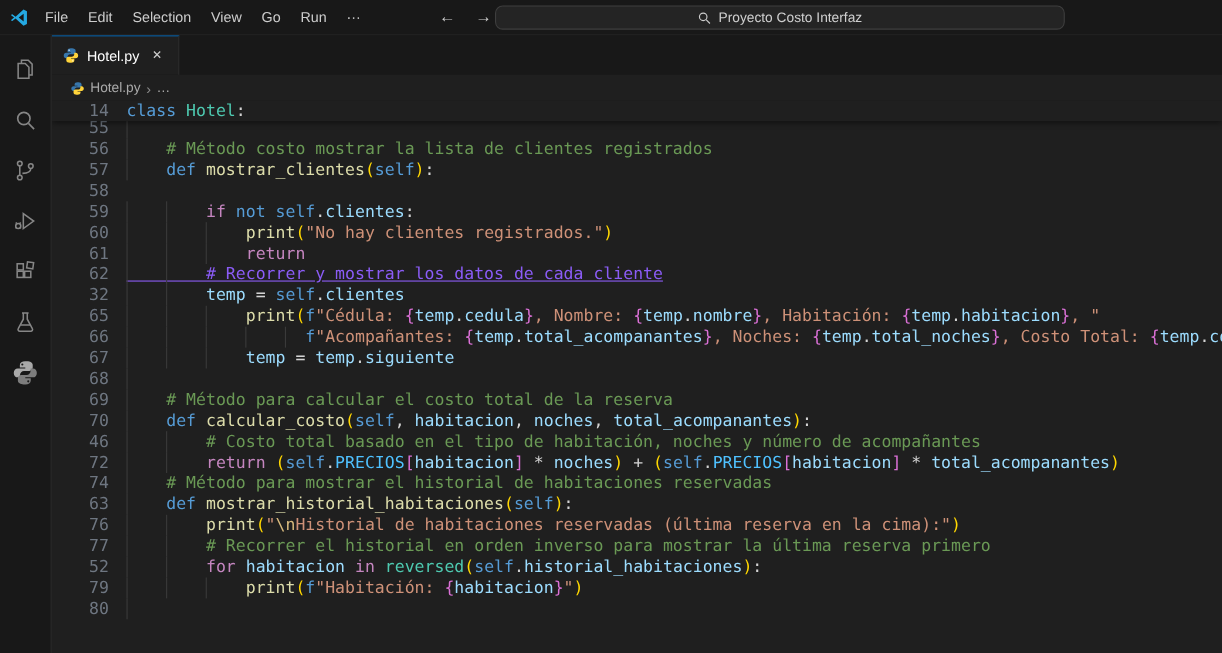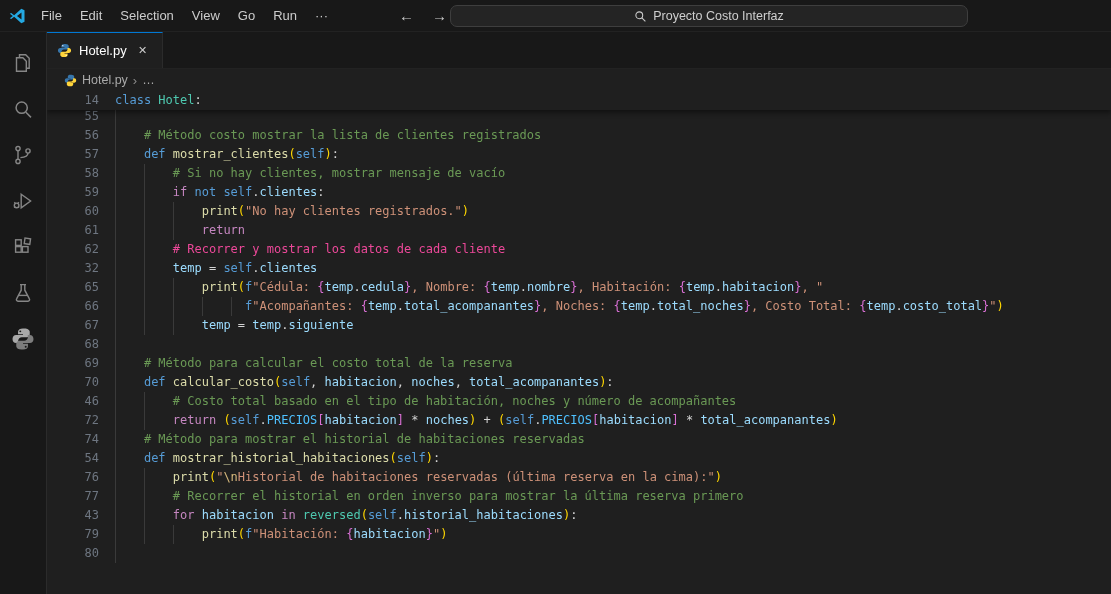--- a/index.html
+++ b/index.html
@@ -37,21 +37,21 @@
 
   
   .breadcrumbs { position:absolute; top:69px; left:47px; right:0; height:22px; background:#1f1f1f;
     display:flex; align-items:center; padding-left:17px; gap:5px; color:#a9a9a9; font-size:12.5px; }
   .crumb-sep { font-size:13px; color:#8a8a8a; }
 
   
   .editor { position:absolute; top:91px; left:47px; right:0; bottom:0; background:#1f1f1f; overflow:hidden; }
   .code-lines { position:absolute; top:16px; left:0; right:0; }
   .code-line, .sticky-line { display:flex; height:19px;
-    font-family:"DejaVu Sans Mono", monospace; font-size:12px; line-height:19px; }
+    font-family:"DejaVu Sans Mono", monospace; font-size:15px; line-height:19px; }
   .ln { flex:0 0 52px; text-align:right; color:#6e7681; }
   .lt { margin-left:16px; position:relative; white-space:pre; color:#cccccc; }
   .guide { position:absolute; top:0; bottom:0; width:1px; background:#3a3a3a; }
   .sticky { position:absolute; top:0; left:0; right:0; height:19px; background:#1f1f1f; z-index:3;
     box-shadow:0 3px 5px rgba(0,0,0,.45); }
 </style>
 </head>
 <body>
 
 <div class="window">
@@ -188,37 +188,36 @@
         <div class="code-line">
           <span class="ln">56</span>
           <span class="lt"><i class="guide" style="left: 0ch;"></i><span style="color: rgb(106, 153, 85);">    # Método costo mostrar la lista de clientes registrados</span></span>
         </div>
         <div class="code-line">
           <span class="ln">57</span>
           <span class="lt"><i class="guide" style="left: 0ch;"></i><span style="color: rgb(212, 212, 212);">    </span><span style="color: rgb(86, 156, 214);">def </span><span style="color: rgb(220, 220, 170);">mostrar_clientes</span><span style="color: rgb(255, 215, 0);">(</span><span style="color: rgb(86, 156, 214);">self</span><span style="color: rgb(255, 215, 0);">)</span><span style="color: rgb(212, 212, 212);">:</span></span>
         </div>
         <div class="code-line">
           <span class="ln">58</span>
-          <span class="lt"><i class="guide" style="left: 0ch;"></i><i class="guide" style="left: 4ch;"></i><span style="color: rgb(106, 153, 85);">        # Si no hay clientes, mostrar mensaje de vacío</span></span>
         </div>
         <div class="code-line">
           <span class="ln">59</span>
           <span class="lt"><i class="guide" style="left: 0ch;"></i><i class="guide" style="left: 4ch;"></i><span style="color: rgb(212, 212, 212);">        </span><span style="color: rgb(197, 134, 192);">if </span><span style="color: rgb(86, 156, 214);">not </span><span style="color: rgb(86, 156, 214);">self</span><span style="color: rgb(212, 212, 212);">.</span><span style="color: rgb(156, 220, 254);">clientes</span><span style="color: rgb(212, 212, 212);">:</span></span>
         </div>
         <div class="code-line">
           <span class="ln">60</span>
           <span class="lt"><i class="guide" style="left: 0ch;"></i><i class="guide" style="left: 4ch;"></i><i class="guide" style="left: 8ch;"></i><span style="color: rgb(212, 212, 212);">            </span><span style="color: rgb(220, 220, 170);">print</span><span style="color: rgb(255, 215, 0);">(</span><span style="color: rgb(206, 145, 120);">"No hay clientes registrados."</span><span style="color: rgb(255, 215, 0);">)</span></span>
         </div>
         <div class="code-line">
           <span class="ln">61</span>
           <span class="lt"><i class="guide" style="left: 0ch;"></i><i class="guide" style="left: 4ch;"></i><i class="guide" style="left: 8ch;"></i><span style="color: rgb(212, 212, 212);">            </span><span style="color: rgb(197, 134, 192);">return</span></span>
         </div>
         <div class="code-line">
           <span class="ln">62</span>
-          <span class="lt"><i class="guide" style="left: 0ch;"></i><i class="guide" style="left: 4ch;"></i><span style="color: #ec4899;">        # Recorrer y mostrar los datos de cada cliente</span></span>
+          <span class="lt"><i class="guide" style="left: 0ch;"></i><i class="guide" style="left: 4ch;"></i><span style="color: #8b5cf6; text-decoration: underline;">        # Recorrer y mostrar los datos de cada cliente</span></span>
         </div>
         <div class="code-line">
           <span class="ln">32</span>
           <span class="lt"><i class="guide" style="left: 0ch;"></i><i class="guide" style="left: 4ch;"></i><span style="color: rgb(212, 212, 212);">        </span><span style="color: rgb(156, 220, 254);">temp</span><span style="color: rgb(212, 212, 212);"> = </span><span style="color: rgb(86, 156, 214);">self</span><span style="color: rgb(212, 212, 212);">.</span><span style="color: rgb(156, 220, 254);">clientes</span></span>
         </div>
         <div class="code-line">
           <span class="ln">65</span>
           <span class="lt"><i class="guide" style="left: 0ch;"></i><i class="guide" style="left: 4ch;"></i><i class="guide" style="left: 8ch;"></i><span style="color: rgb(212, 212, 212);">            </span><span style="color: rgb(220, 220, 170);">print</span><span style="color: rgb(255, 215, 0);">(</span><span style="color: rgb(86, 156, 214);">f</span><span style="color: rgb(206, 145, 120);">"Cédula: </span><span style="color: rgb(218, 112, 214);">{</span><span style="color: rgb(156, 220, 254);">temp</span><span style="color: rgb(212, 212, 212);">.</span><span style="color: rgb(156, 220, 254);">cedula</span><span style="color: rgb(218, 112, 214);">}</span><span style="color: rgb(206, 145, 120);">, Nombre: </span><span style="color: rgb(218, 112, 214);">{</span><span style="color: rgb(156, 220, 254);">temp</span><span style="color: rgb(212, 212, 212);">.</span><span style="color: rgb(156, 220, 254);">nombre</span><span style="color: rgb(218, 112, 214);">}</span><span style="color: rgb(206, 145, 120);">, Habitación: </span><span style="color: rgb(218, 112, 214);">{</span><span style="color: rgb(156, 220, 254);">temp</span><span style="color: rgb(212, 212, 212);">.</span><span style="color: rgb(156, 220, 254);">habitacion</span><span style="color: rgb(218, 112, 214);">}</span><span style="color: rgb(206, 145, 120);">, "</span></span>
         </div>
         <div class="code-line">
@@ -247,33 +246,33 @@
         </div>
         <div class="code-line">
           <span class="ln">72</span>
           <span class="lt"><i class="guide" style="left: 0ch;"></i><i class="guide" style="left: 4ch;"></i><span style="color: rgb(212, 212, 212);">        </span><span style="color: rgb(197, 134, 192);">return </span><span style="color: rgb(255, 215, 0);">(</span><span style="color: rgb(86, 156, 214);">self</span><span style="color: rgb(212, 212, 212);">.</span><span style="color: rgb(79, 193, 255);">PRECIOS</span><span style="color: rgb(218, 112, 214);">[</span><span style="color: rgb(156, 220, 254);">habitacion</span><span style="color: rgb(218, 112, 214);">]</span><span style="color: rgb(212, 212, 212);"> * </span><span style="color: rgb(156, 220, 254);">noches</span><span style="color: rgb(255, 215, 0);">)</span><span style="color: rgb(212, 212, 212);"> + </span><span style="color: rgb(255, 215, 0);">(</span><span style="color: rgb(86, 156, 214);">self</span><span style="color: rgb(212, 212, 212);">.</span><span style="color: rgb(79, 193, 255);">PRECIOS</span><span style="color: rgb(218, 112, 214);">[</span><span style="color: rgb(156, 220, 254);">habitacion</span><span style="color: rgb(218, 112, 214);">]</span><span style="color: rgb(212, 212, 212);"> * </span><span style="color: rgb(156, 220, 254);">total_acompanantes</span><span style="color: rgb(255, 215, 0);">)</span></span>
         </div>
         <div class="code-line">
           <span class="ln">74</span>
           <span class="lt"><i class="guide" style="left: 0ch;"></i><span style="color: rgb(106, 153, 85);">    # Método para mostrar el historial de habitaciones reservadas</span></span>
         </div>
         <div class="code-line">
-          <span class="ln">54</span>
+          <span class="ln">63</span>
           <span class="lt"><i class="guide" style="left: 0ch;"></i><span style="color: rgb(212, 212, 212);">    </span><span style="color: rgb(86, 156, 214);">def </span><span style="color: rgb(220, 220, 170);">mostrar_historial_habitaciones</span><span style="color: rgb(255, 215, 0);">(</span><span style="color: rgb(86, 156, 214);">self</span><span style="color: rgb(255, 215, 0);">)</span><span style="color: rgb(212, 212, 212);">:</span></span>
         </div>
         <div class="code-line">
           <span class="ln">76</span>
           <span class="lt"><i class="guide" style="left: 0ch;"></i><i class="guide" style="left: 4ch;"></i><span style="color: rgb(212, 212, 212);">        </span><span style="color: rgb(220, 220, 170);">print</span><span style="color: rgb(255, 215, 0);">(</span><span style="color: rgb(206, 145, 120);">"</span><span style="color: rgb(215, 186, 125);">\n</span><span style="color: rgb(206, 145, 120);">Historial de habitaciones reservadas (última reserva en la cima):"</span><span style="color: rgb(255, 215, 0);">)</span></span>
         </div>
         <div class="code-line">
           <span class="ln">77</span>
           <span class="lt"><i class="guide" style="left: 0ch;"></i><i class="guide" style="left: 4ch;"></i><span style="color: rgb(106, 153, 85);">        # Recorrer el historial en orden inverso para mostrar la última reserva primero</span></span>
         </div>
         <div class="code-line">
-          <span class="ln">43</span>
+          <span class="ln">52</span>
           <span class="lt"><i class="guide" style="left: 0ch;"></i><i class="guide" style="left: 4ch;"></i><span style="color: rgb(212, 212, 212);">        </span><span style="color: rgb(197, 134, 192);">for </span><span style="color: rgb(156, 220, 254);">habitacion</span><span style="color: rgb(197, 134, 192);"> in </span><span style="color: rgb(78, 201, 176);">reversed</span><span style="color: rgb(255, 215, 0);">(</span><span style="color: rgb(86, 156, 214);">self</span><span style="color: rgb(212, 212, 212);">.</span><span style="color: rgb(156, 220, 254);">historial_habitaciones</span><span style="color: rgb(255, 215, 0);">)</span><span style="color: rgb(212, 212, 212);">:</span></span>
         </div>
         <div class="code-line">
           <span class="ln">79</span>
           <span class="lt"><i class="guide" style="left: 0ch;"></i><i class="guide" style="left: 4ch;"></i><i class="guide" style="left: 8ch;"></i><span style="color: rgb(212, 212, 212);">            </span><span style="color: rgb(220, 220, 170);">print</span><span style="color: rgb(255, 215, 0);">(</span><span style="color: rgb(86, 156, 214);">f</span><span style="color: rgb(206, 145, 120);">"Habitación: </span><span style="color: rgb(218, 112, 214);">{</span><span style="color: rgb(156, 220, 254);">habitacion</span><span style="color: rgb(218, 112, 214);">}</span><span style="color: rgb(206, 145, 120);">"</span><span style="color: rgb(255, 215, 0);">)</span></span>
         </div>
         <div class="code-line">
           <span class="ln">80</span>
           <span class="lt"><i class="guide" style="left: 0ch;"></i></span>
         </div>

